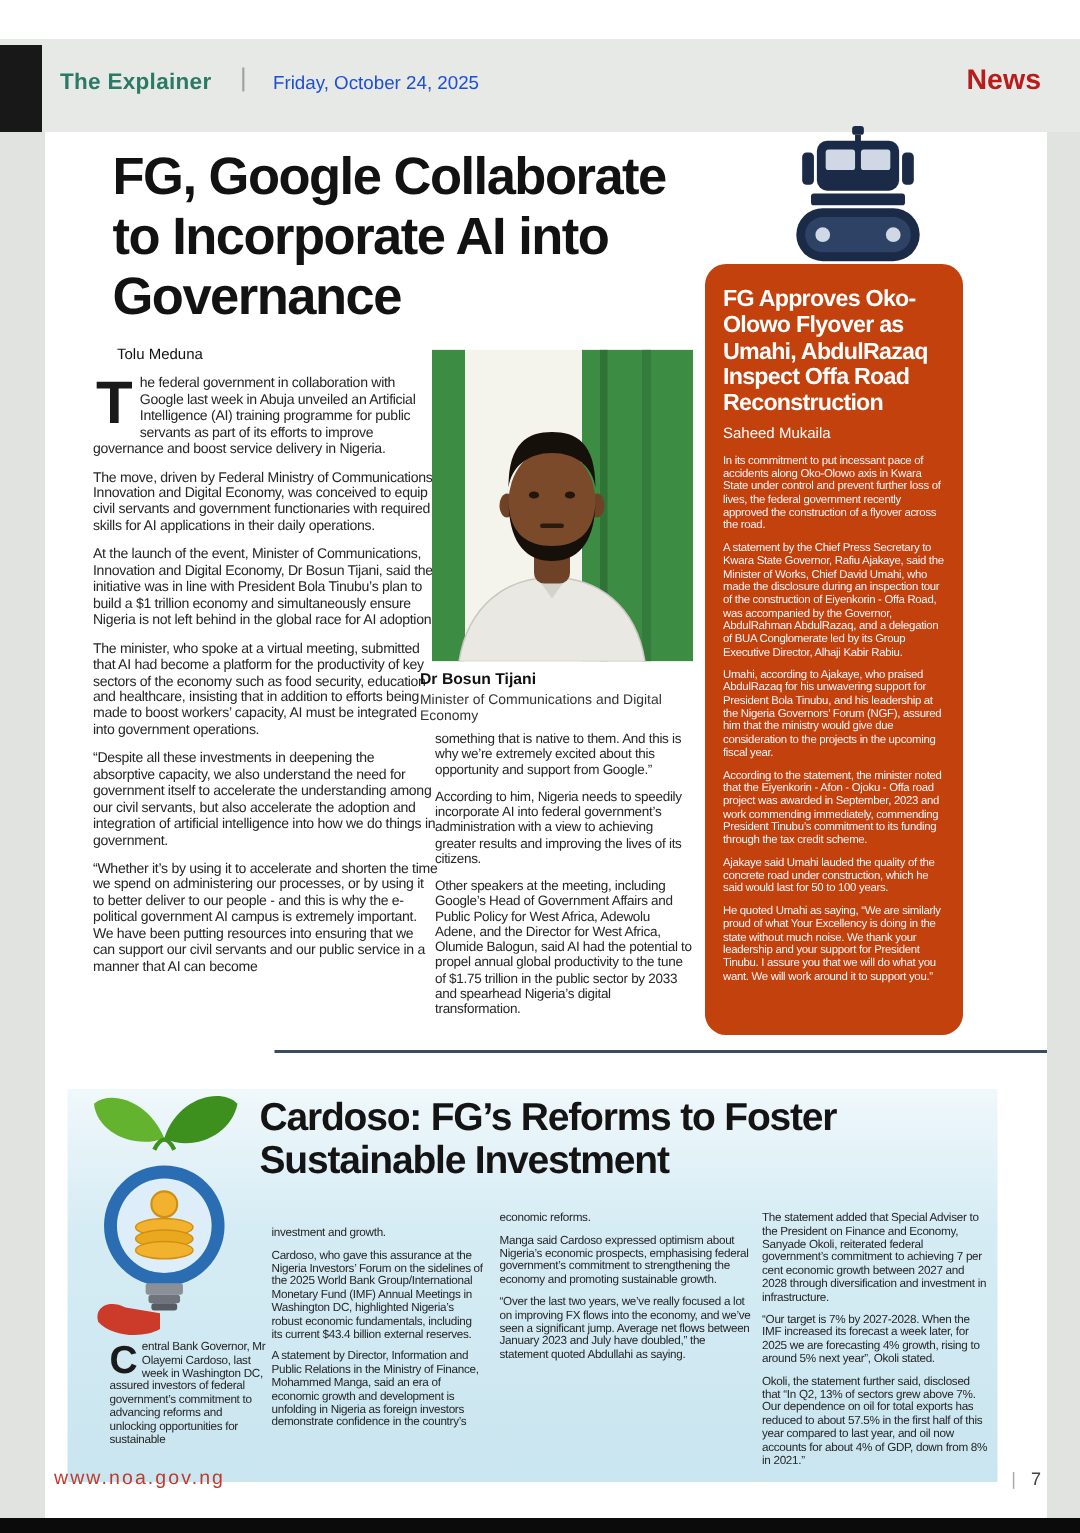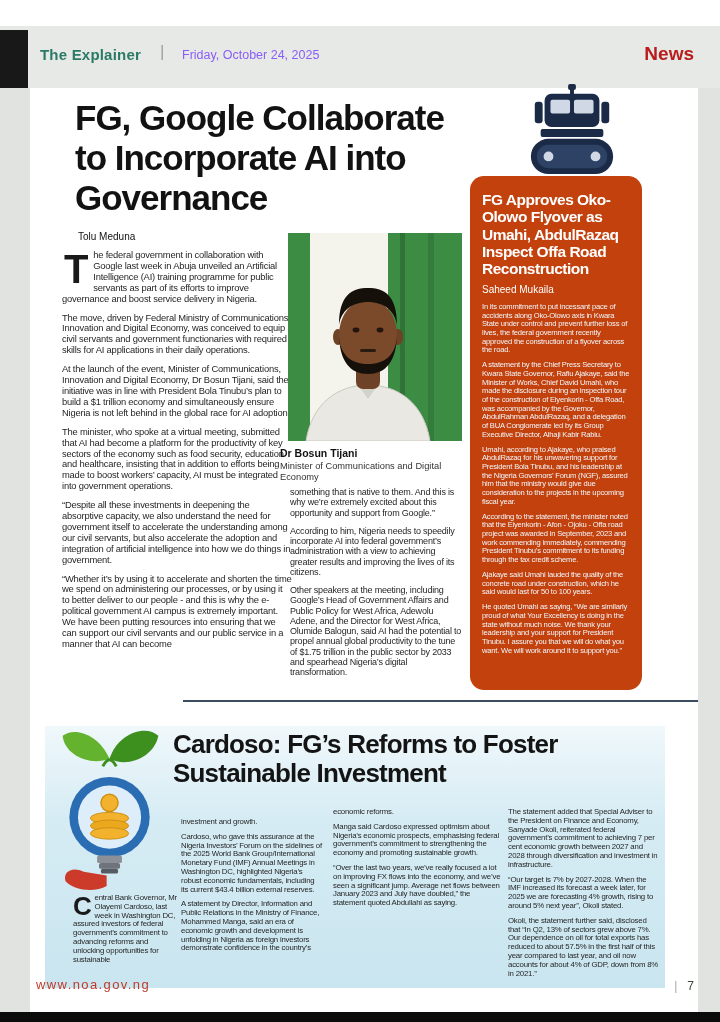--- a/index.html
+++ b/index.html
@@ -3,21 +3,21 @@
 <meta charset="utf-8">
 <style>
   html,body{margin:0;padding:0;background:#fff;}
   .page{position:relative;width:720px;height:1022px;overflow:hidden;background:#ffffff;
         font-family:"Liberation Sans","DejaVu Sans",sans-serif;color:#222;}
   
   .band{position:absolute;left:0;top:26px;width:720px;height:62px;background:#e7e9e6;}
   .band-black{position:absolute;left:0;top:30px;width:28px;height:58px;background:#181818;}
   .brand{position:absolute;left:40px;top:46px;font-size:15px;font-weight:bold;color:#2a7a66;letter-spacing:.2px;}
   .hsep{position:absolute;left:160px;top:42px;font-size:17px;color:#9aa39e;font-weight:300;}
-  .hdate{position:absolute;left:182px;top:48px;font-size:12.5px;color:#8b5cf6;}
+  .hdate{position:absolute;left:182px;top:48px;font-size:12.5px;color:#1d4ed8;}
   .hsection{position:absolute;right:26px;top:43px;font-size:19px;font-weight:bold;color:#b91c1c;}
   
   .sheet{position:absolute;left:30px;top:88px;width:668px;height:924px;background:#ffffff;}
   .mleft{position:absolute;left:0;top:88px;width:30px;height:924px;background:#e0e3e0;}
   .mright{position:absolute;left:698px;top:88px;width:22px;height:924px;background:#e0e3e0;}
   .bottom-bar{position:absolute;left:0;top:1012px;width:720px;height:10px;background:#0b0b0b;}
   
   .headline{position:absolute;left:75px;top:98px;width:400px;margin:0;font-size:35px;line-height:40px;
             font-weight:bold;letter-spacing:-1px;color:#121212;}
   .byline{position:absolute;left:78px;top:231px;font-size:10px;color:#111;}

